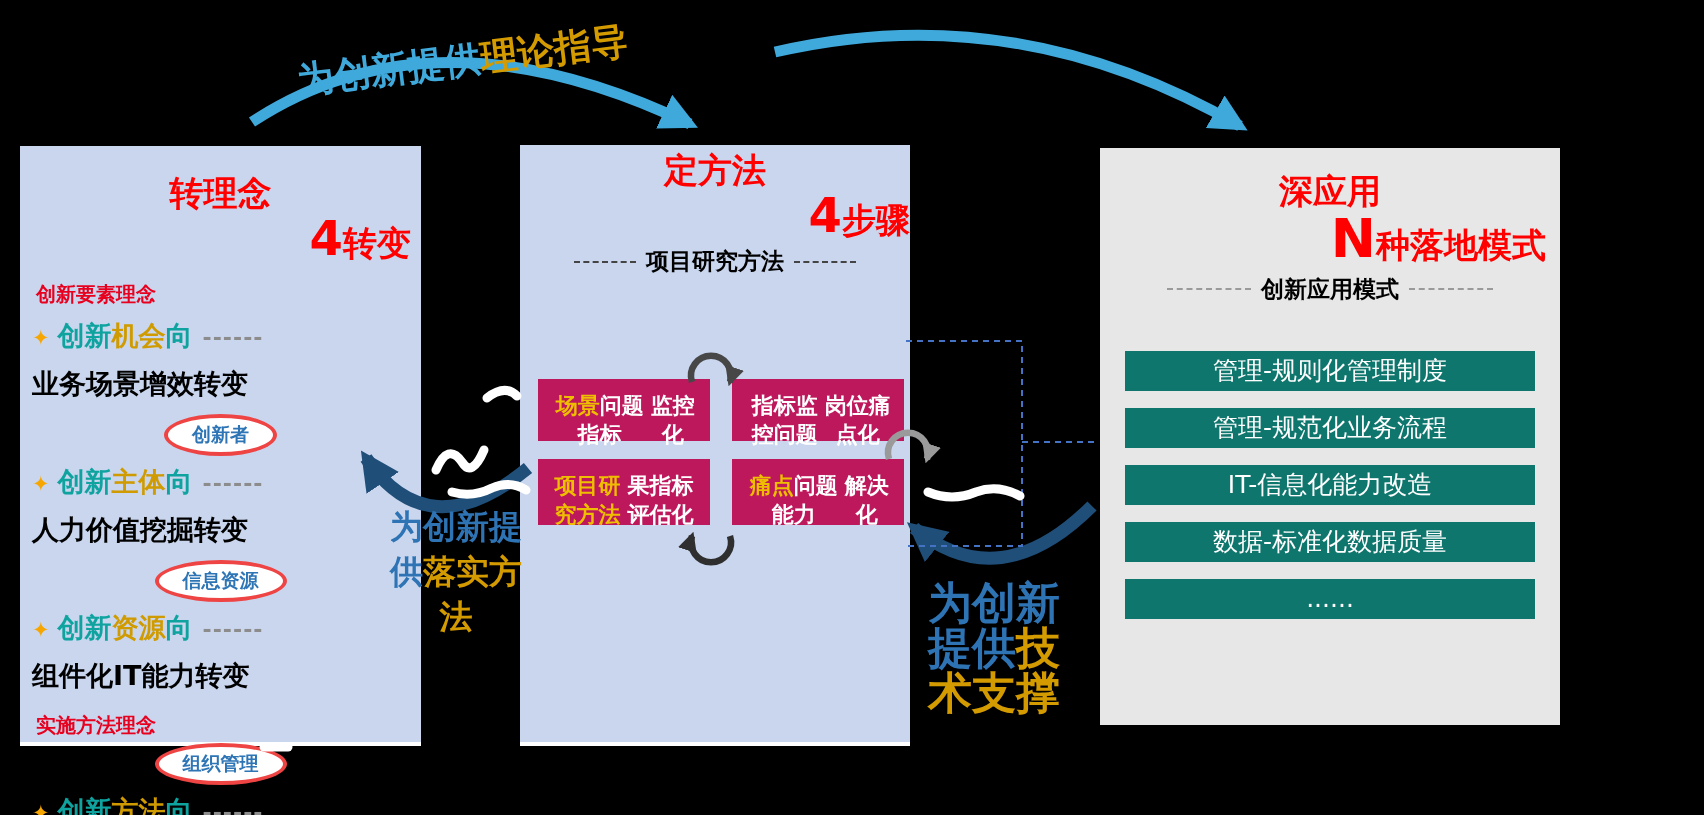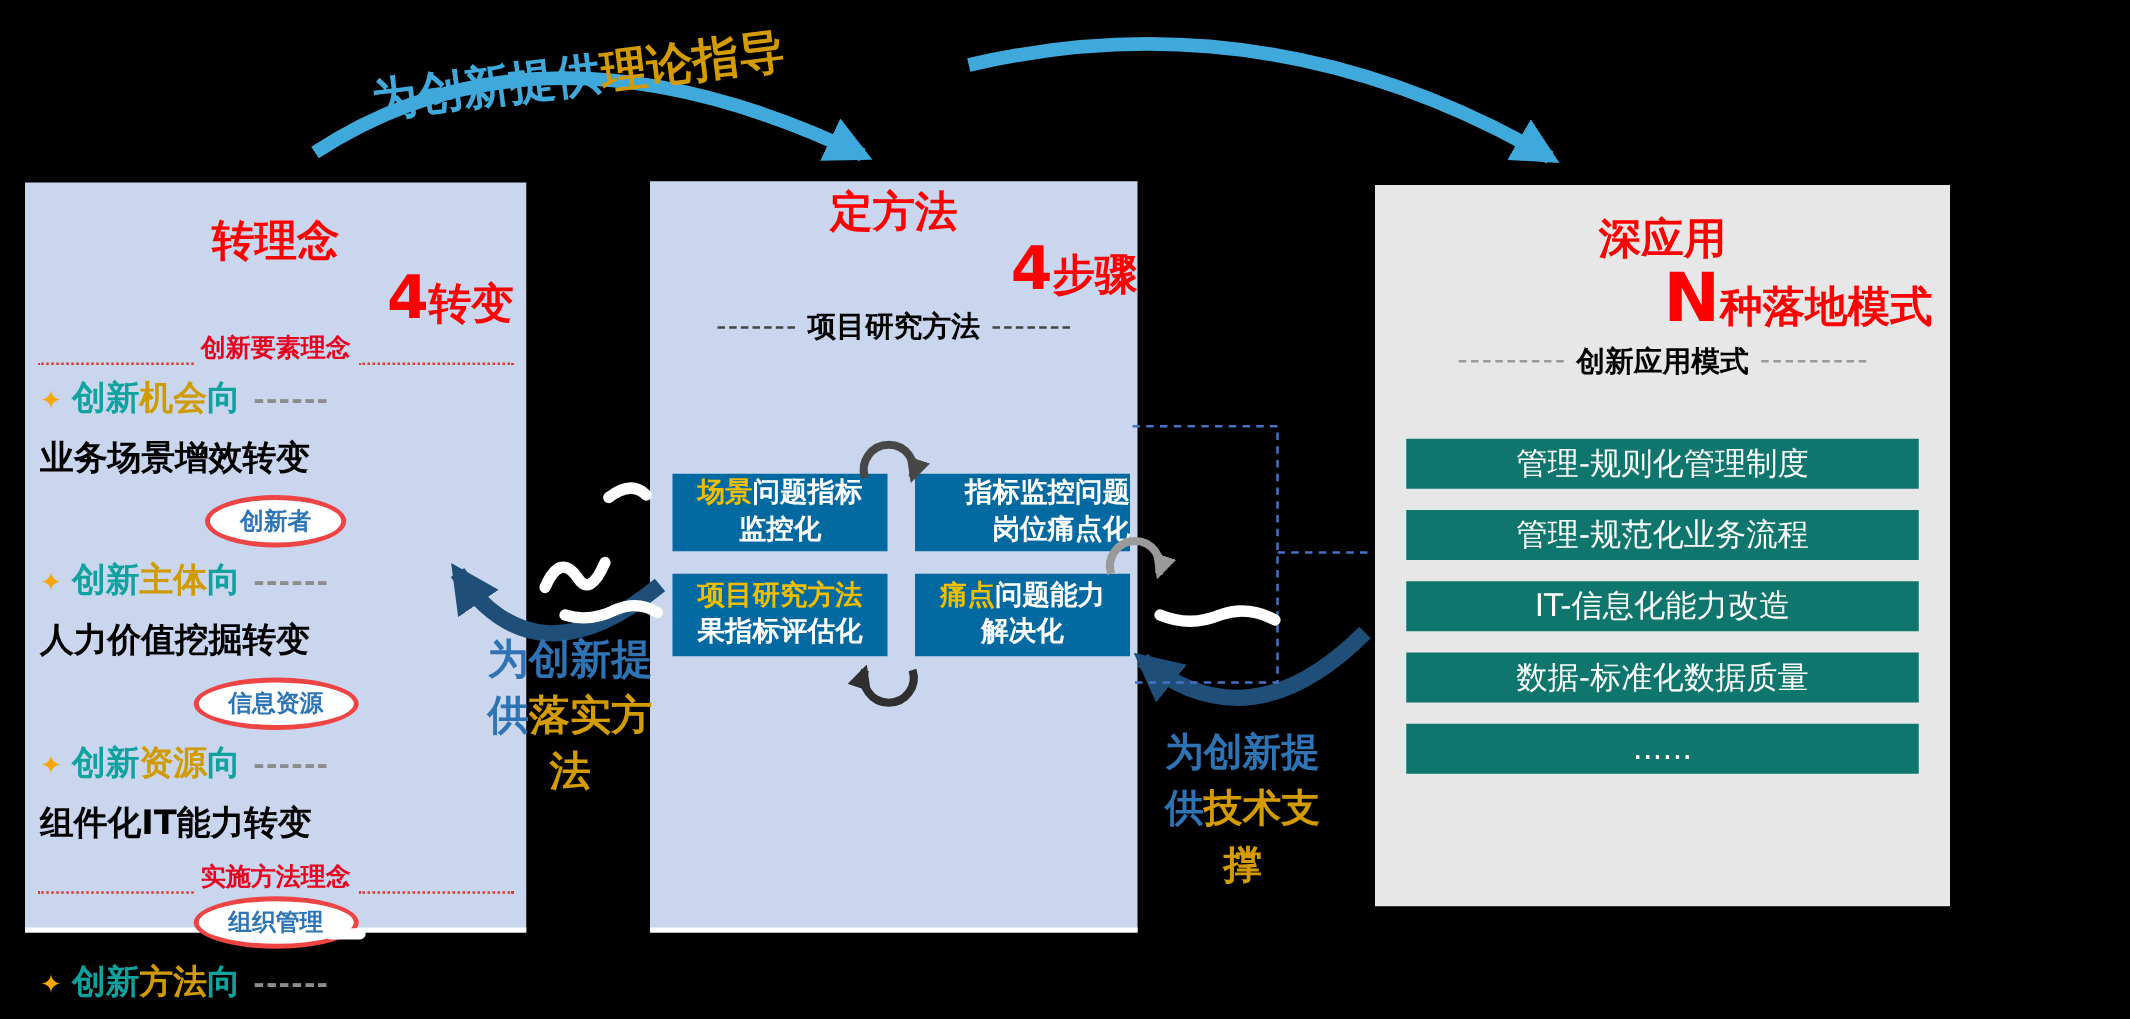--- a/index.html
+++ b/index.html
@@ -9,55 +9,55 @@
   #left-panel{left:20px;top:146px;width:401px;height:600px;background:#c9d6ee;padding:22px 10px;border-bottom:4px solid #fff;}
   #middle-panel{left:520px;top:145px;width:390px;height:601px;background:#c9d6ee;border-bottom:4px solid #fff;}
   #right-panel{left:1100px;top:148px;width:460px;height:577px;background:#e8e7e7;padding:18px 14px;}
 
   .panel-title{color:#fe0000;font-weight:bold;font-size:34px;text-align:center;margin-top:6px;line-height:1.15;}
   .panel-sub{color:#fe0000;font-weight:bold;text-align:right;line-height:1.05;}
   .panel-sub .big{font-size:48px;}
   .panel-sub .small{font-size:34px;}
   #right-panel .panel-sub .big{font-size:54px;}
 
-  .sep{display:flex;align-items:flex-end;margin-top:2px;}
+  .sep{display:flex;align-items:flex-start;margin-top:16px;flex-direction:column;}
   .sep .line{flex:1;border-top:2px dotted #e03a2f;height:0;}
   .sep .lbl{color:#e8001f;font-weight:bold;font-size:20px;margin:0 6px;white-space:nowrap;}
 
   .hsep{display:flex;align-items:center;justify-content:center;margin-top:6px;}
   .hsep .line{width:62px;border-top:2px dashed #444;height:0;margin:0 10px;}
   .hsep .lbl{font-weight:bold;font-size:23px;color:#000;white-space:nowrap;}
   #right-panel .hsep .line{width:84px;border-top-color:#9a9a9a;}
 
   .item-title{font-size:27px;font-weight:bold;margin:8px 2px 0;color:#0fa3a0;white-space:nowrap;}
   .star{color:#f7a600;font-size:21px;margin-right:8px;}
   .accent{color:#cf9b00;}
   .dashes{color:#8c8c8c;font-size:22px;margin-left:10px;letter-spacing:1px;}
   .item-desc{font-size:27px;font-weight:bold;color:#000;margin:12px 2px;white-space:nowrap;}
   .oval-row{text-align:center;margin:2px 0;}
   .oval{display:inline-block;background:#fff;border:4px solid #ef4444;border-radius:50%;
         color:#2e75b6;font-weight:bold;font-size:19px;padding:4px 24px;}
 
-  .step-box{position:absolute;width:172px;background:#0369a1;color:#fff;font-weight:bold;font-size:22px;
-            text-align:center;display:flex;flex-direction:column;justify-content:center;line-height:1.3;
-            box-sizing:border-box;padding:0;}
+  .step-box{position:absolute;width:172px;background:#be185d;color:#fff;font-weight:bold;font-size:22px;
+            text-align:center;display:flex;flex-direction:row;justify-content:center;line-height:1.3;
+            box-sizing:border-box;padding:13px;}
   #box1{left:18px;top:234px;height:62px;}
-  #box2{left:212px;top:234px;height:62px;align-items:flex-end;}
+  #box2{left:212px;top:234px;height:62px;}
   #box3{left:18px;top:314px;height:66px;}
   #box4{left:212px;top:314px;height:66px;}
   .box-accent{color:#eebe00;}
 
   .bars{margin-top:46px;}
   .mode-bar{width:410px;height:40px;margin:0 auto 17px;background:#0f766e;color:#fff;font-size:25px;
             display:flex;align-items:center;justify-content:center;}
 
   .float-label{position:absolute;font-weight:bold;text-align:center;}
   #top-label{left:296px;top:36px;font-size:37px;transform:rotate(-7deg);white-space:nowrap;}
   #left-label{left:382px;top:504px;width:148px;font-size:33px;line-height:45px;}
-  #right-label{left:920px;top:580px;width:148px;font-size:31px;line-height:45px;}
+  #right-label{left:920px;top:580px;width:148px;font-size:44px;line-height:45px;}
   .c-skyblue{color:#3fa9dc;}
   .c-blue{color:#2e74b5;}
   .c-gold{color:#d39b00;}
 
   .overlay{position:absolute;left:0;top:0;pointer-events:none;}
 </style>
 </head>
 <body>
 
 <div id="canvas">

